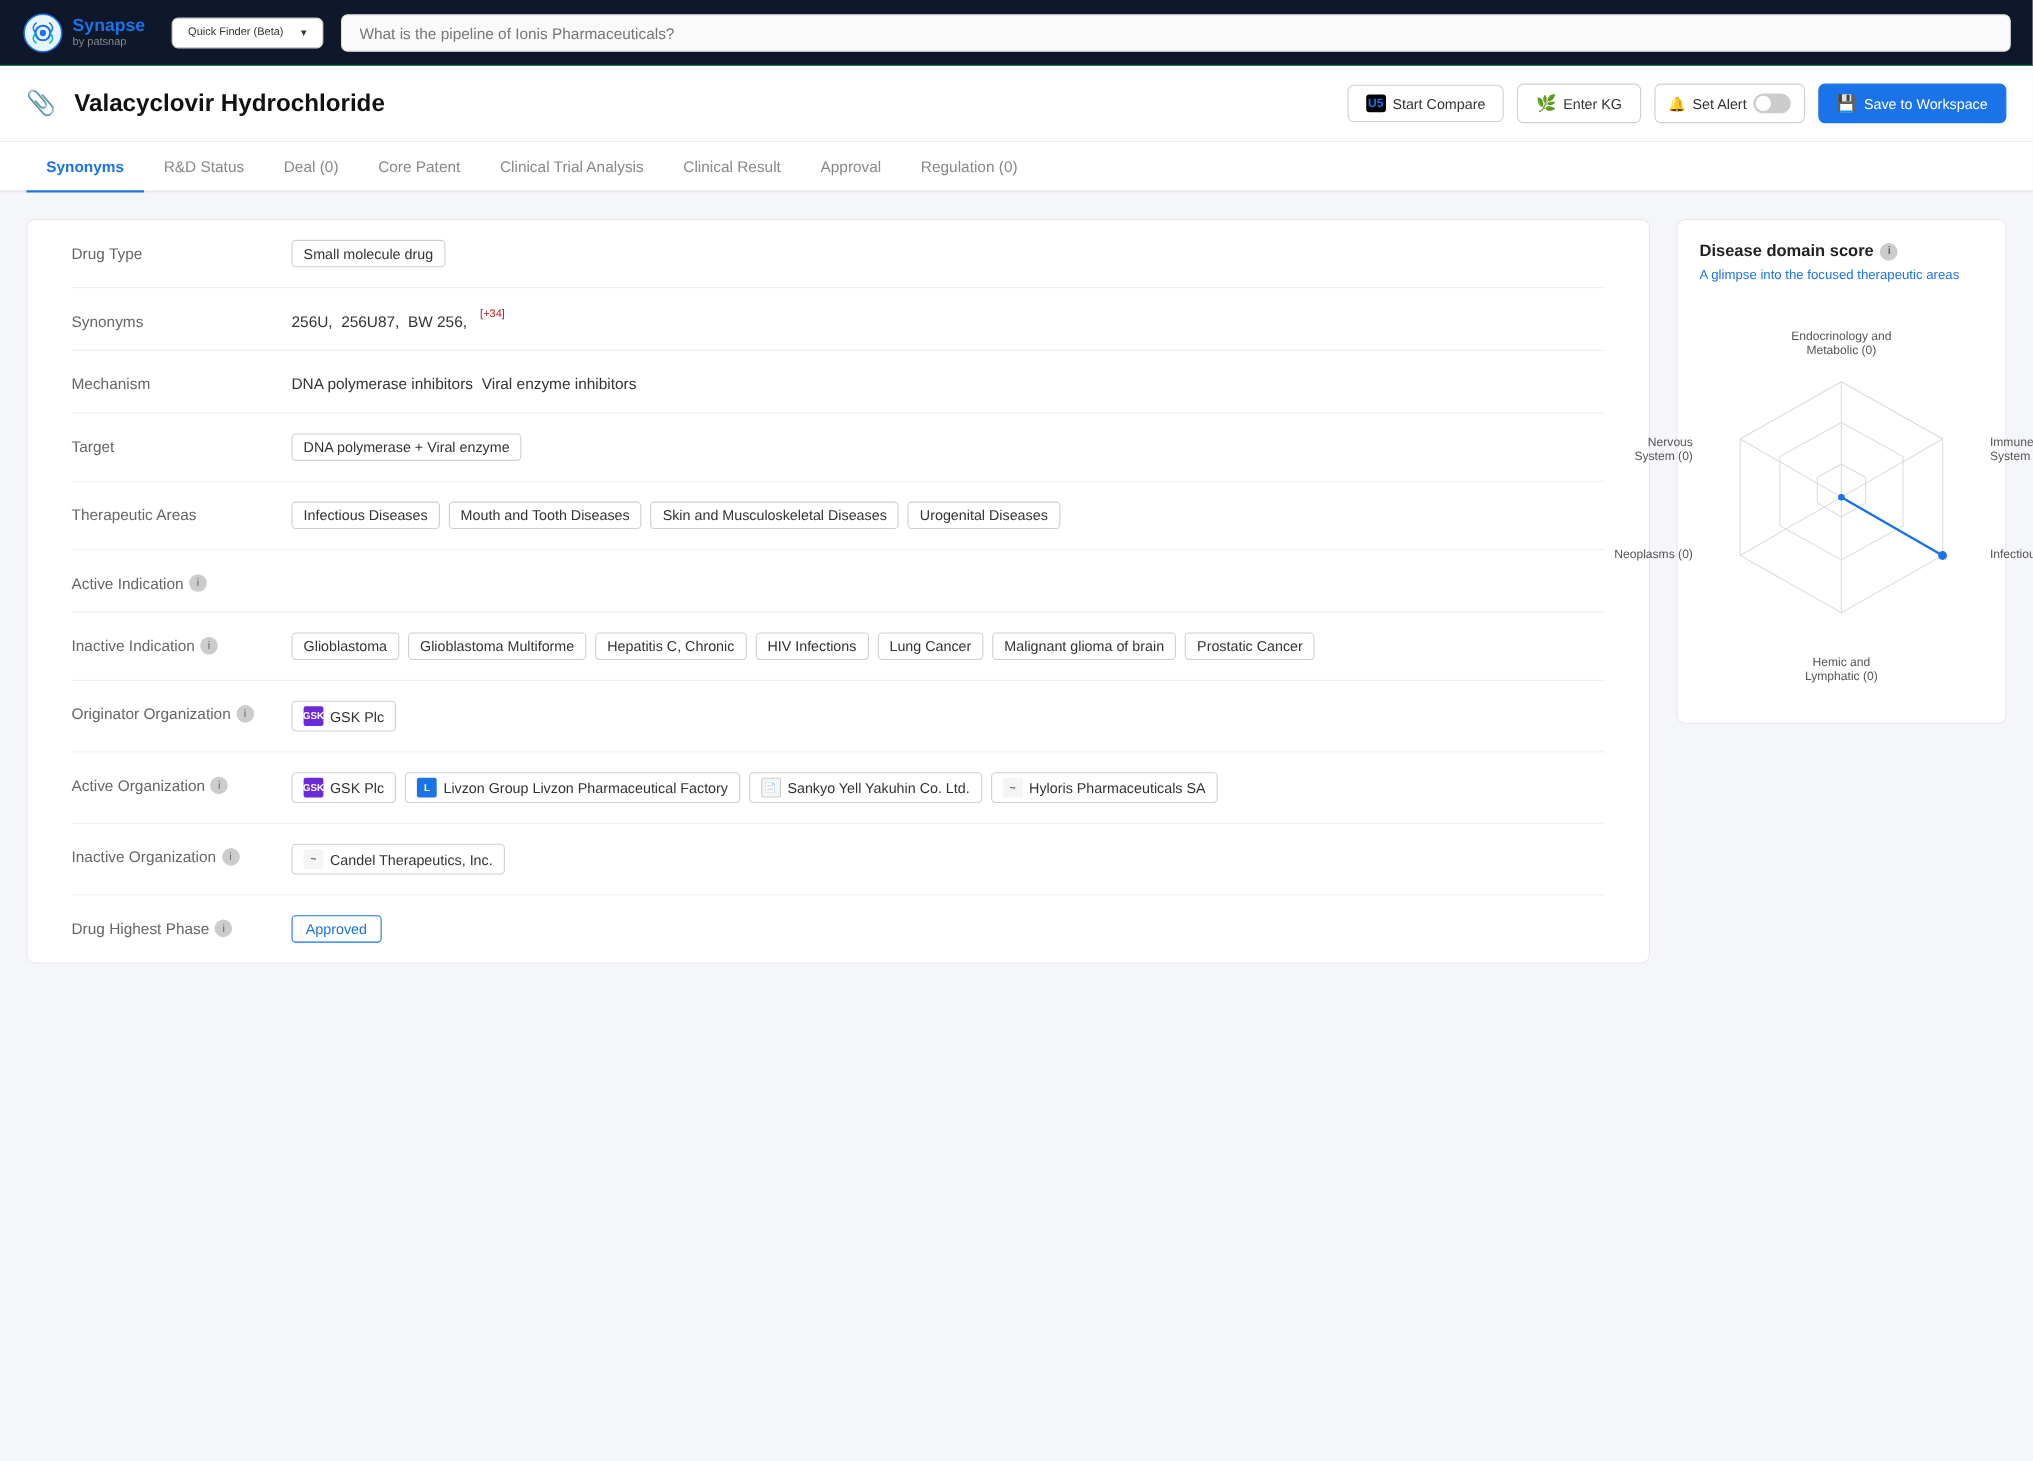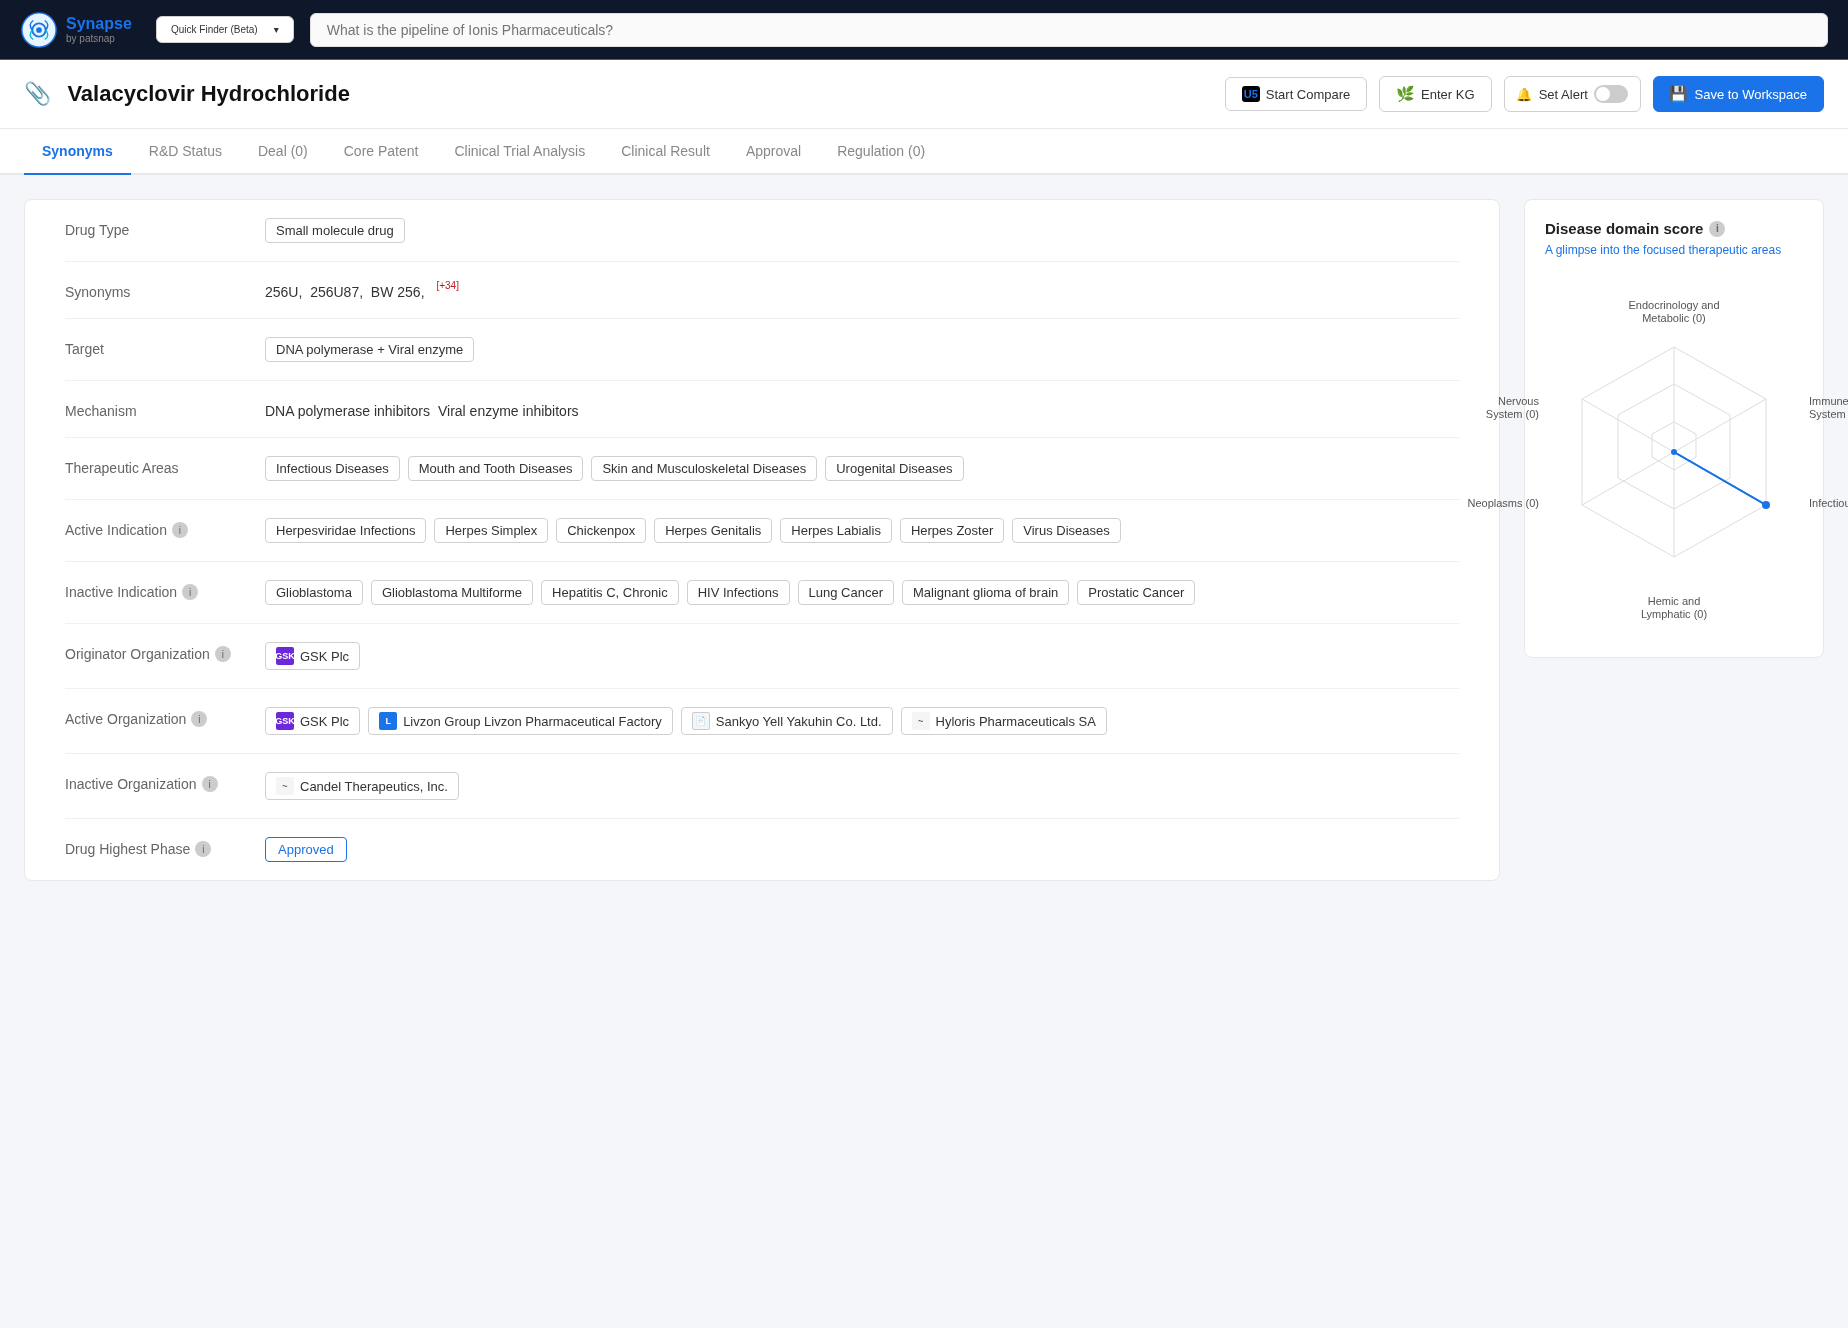--- a/index.html
+++ b/index.html
@@ -367,57 +367,48 @@
 
       <div class="info-row">
         <div class="info-label">Synonyms</div>
         <div class="info-content">
           <span class="plain-text">256U,&nbsp; 256U87,&nbsp; BW 256,&nbsp;</span>
           <span class="link-text">[+34]</span>
         </div>
       </div>
 
       <div class="info-row">
-        <div class="info-label">Target</div>
-        <div class="info-content">
-          <span class="tag">DNA polymerase + Viral enzyme</span>
-        </div>
-      </div>
-
-      <div class="info-row">
         <div class="info-label">Mechanism</div>
         <div class="info-content">
           <span class="plain-text">DNA polymerase inhibitors</span>
           <span class="plain-text">Viral enzyme inhibitors</span>
+        </div>
+      </div>
+
+      <div class="info-row">
+        <div class="info-label">Target</div>
+        <div class="info-content">
+          <span class="tag">DNA polymerase + Viral enzyme</span>
         </div>
       </div>
 
       <div class="info-row">
         <div class="info-label">Therapeutic Areas</div>
         <div class="info-content">
           <span class="tag">Infectious Diseases</span>
           <span class="tag">Mouth and Tooth Diseases</span>
           <span class="tag">Skin and Musculoskeletal Diseases</span>
           <span class="tag">Urogenital Diseases</span>
         </div>
       </div>
 
       <div class="info-row">
         <div class="info-label">
           <span>Active Indication</span>
           <span class="info-icon">i</span>
-        </div>
-        <div class="info-content">
-          <span class="tag">Herpesviridae Infections</span>
-          <span class="tag">Herpes Simplex</span>
-          <span class="tag">Chickenpox</span>
-          <span class="tag">Herpes Genitalis</span>
-          <span class="tag">Herpes Labialis</span>
-          <span class="tag">Herpes Zoster</span>
-          <span class="tag">Virus Diseases</span>
         </div>
       </div>
 
       <div class="info-row">
         <div class="info-label">
           <span>Inactive Indication</span>
           <span class="info-icon">i</span>
         </div>
         <div class="info-content">
           <span class="tag">Glioblastoma</span>

